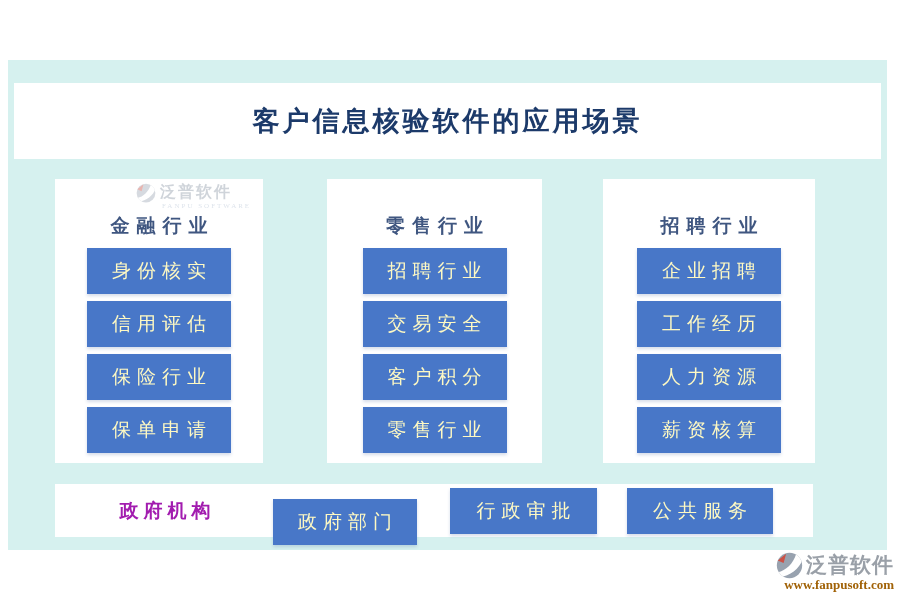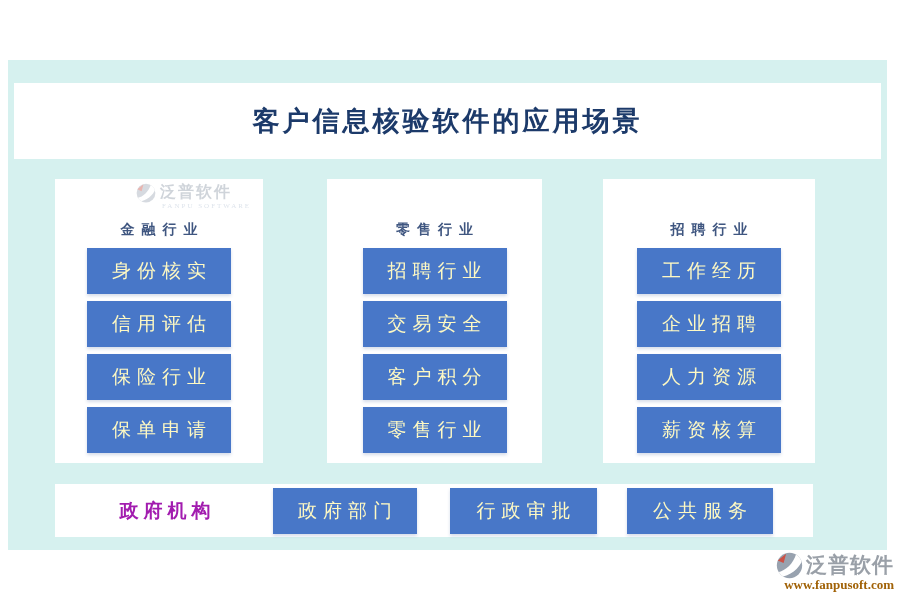--- a/index.html
+++ b/index.html
@@ -21,21 +21,21 @@
   }
   .card{
     position:absolute;top:119px;height:284px;background:#ffffff;
   }
   .card-0{left:47px;width:208px;}
   .card-1{left:319px;width:215px;}
   .card-2{left:595px;width:212px;}
   .card-header{
     height:62px;display:flex;align-items:flex-end;justify-content:center;
     padding-bottom:2px;box-sizing:border-box;
-    font-size:14px;font-weight:700;color:#3f5680;letter-spacing:7px;
+    font-size:19px;font-weight:700;color:#3f5680;letter-spacing:7px;
     text-indent:7px;white-space:nowrap;
   }
   .btn{
     width:144px;height:46px;margin:7px auto 0;background:#4877c8;
     display:flex;align-items:center;justify-content:center;
     font-size:19px;font-weight:400;color:#fef9c3;letter-spacing:6px;
     text-indent:6px;white-space:nowrap;cursor:pointer;
     box-shadow:0 2px 3px rgba(90,120,170,0.25);
   }
   .card .btn:first-of-type{margin-top:10px;}
@@ -44,21 +44,21 @@
   }
   .bottom-label{
     position:absolute;left:30px;top:0;width:160px;height:53px;
     display:flex;align-items:center;justify-content:center;
     font-size:19px;font-weight:700;color:#a21caf;letter-spacing:5px;
     text-indent:5px;white-space:nowrap;
   }
   .bottom-btn{
     position:absolute;top:4px;height:46px;width:144px;margin:0;
   }
-  .bb-0{left:218px;}
+  .bb-0{left:218px;margin-top:11px;}
   .bb-1{left:395px;width:147px;}
   .bb-2{left:572px;width:146px;}
   .wm-top{
     position:absolute;left:136px;top:182px;opacity:0.42;z-index:5;
     display:flex;flex-direction:column;align-items:flex-start;pointer-events:none;
   }
   .wm-top-row{display:flex;align-items:center;gap:4px;}
   .wm-top-brand{font-size:16px;font-weight:700;color:#8f9aa8;letter-spacing:2px;white-space:nowrap;}
   .wm-top-en{font-size:7px;color:#aebdd0;letter-spacing:2px;margin:-1px 0 0 26px;white-space:nowrap;}
   .logo-bottom{
@@ -90,22 +90,22 @@
   <div class="card card-1">
     <div class="card-header">零售行业</div>
     <div class="btn">招聘行业</div>
     <div class="btn">交易安全</div>
     <div class="btn">客户积分</div>
     <div class="btn">零售行业</div>
   </div>
 
   <div class="card card-2">
     <div class="card-header">招聘行业</div>
+    <div class="btn">企业招聘</div>
     <div class="btn">工作经历</div>
-    <div class="btn">企业招聘</div>
     <div class="btn">人力资源</div>
     <div class="btn">薪资核算</div>
   </div>
 
   <div class="bottom-bar">
     <div class="bottom-label">政府机构</div>
     <div class="btn bottom-btn bb-0">政府部门</div>
     <div class="btn bottom-btn bb-1">行政审批</div>
     <div class="btn bottom-btn bb-2">公共服务</div>
   </div>

